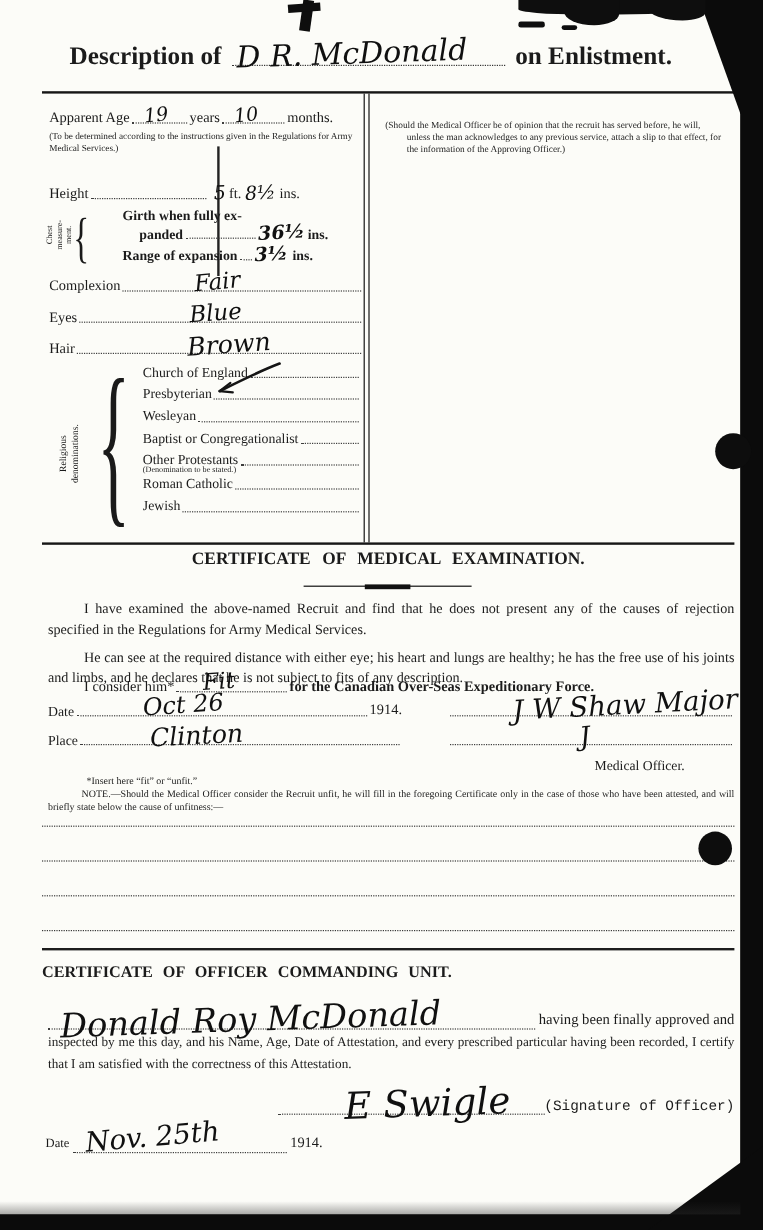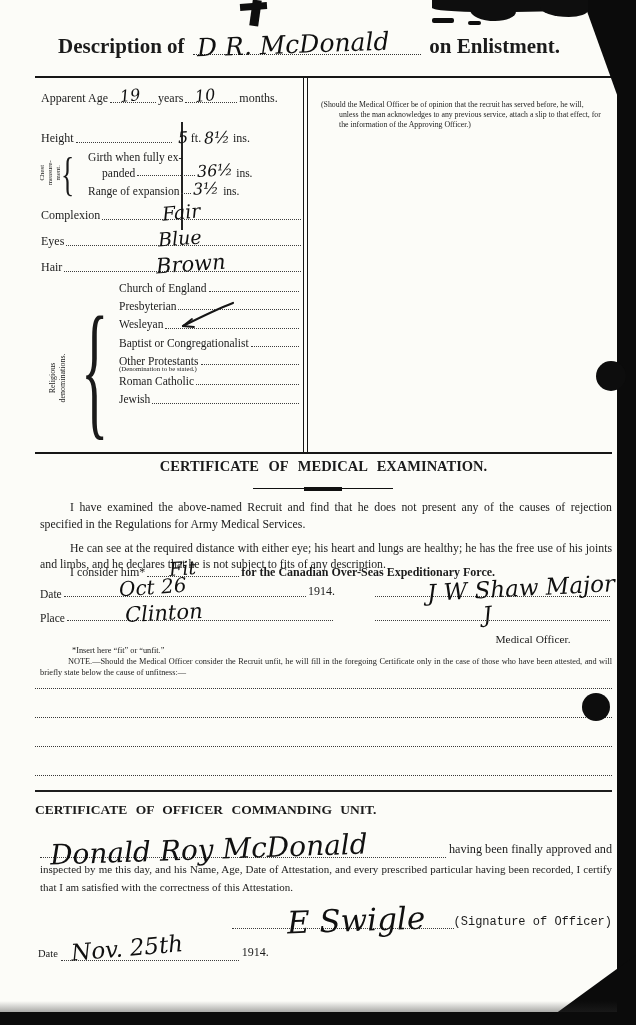--- a/index.html
+++ b/index.html
@@ -50,21 +50,21 @@
   .small-note{font-size:7.7px;line-height:1.3;width:254px;margin-top:3px;}
   .vline{position:absolute;left:146px;top:44px;width:1.5px;height:108px;background:#222;}
   .height-row{margin-top:24px;}
   .valgrp{display:flex;align-items:flex-end;gap:3px;margin-left:4px;}
   .hw-md{font-size:16px;}
   .chest{display:flex;margin-top:5px;position:relative;}
   .chest-rot{position:absolute;left:-16px;top:10px;width:50px;font-size:6.8px;line-height:1.15;
        text-align:center;transform:rotate(-90deg);}
   .brace{font-size:46px;line-height:48px;transform:scaleX(.6);transform-origin:left center;
        margin-left:20px;color:#1a1a1a;align-self:center;}
-  .chest-lines{flex:1;margin-left:5px;font-size:11.5px;}
+  .chest-lines{flex:1;margin-left:19px;font-size:11.5px;font-weight:bold;}
   .rel{position:relative;margin-top:7px;}
   .rel-rot{position:absolute;left:-32px;top:290px;width:110px;font-size:8px;line-height:1.25;
        text-align:center;transform:rotate(-90deg);}
   .rel-brace{position:absolute;left:46px;top:216px;font-size:150px;line-height:150px;
        transform:scaleX(.38);transform-origin:left center;color:#1a1a1a;}
   .rel-items{margin-left:78px;width:182px;}
   .rel-items .row{font-size:11.5px;line-height:1.15;margin-bottom:5px;}
   .rel-subnote{font-size:6.8px;margin:-4px 0 3px 0;}
   .checkmark{position:absolute;left:140px;top:222px;}
   .dm-head{font-size:12.8px;font-weight:bold;line-height:1.35;}
@@ -133,20 +133,21 @@
       <span class="lab">Apparent Age</span>
       <span class="dots" style="width:46px;">
         <span class="hw hw-md" style="position:absolute;left:10px;bottom:-2px;transform:rotate(-6deg);">19</span>
       </span>
       <span class="lab">years</span>
       <span class="dots" style="width:52px;">
         <span class="hw hw-md" style="position:absolute;left:10px;bottom:-2px;transform:rotate(-6deg);">10</span>
       </span>
       <span class="lab">months.</span>
     </div>
+    <div class="small-note">(To be determined according to the instructions given in the Regulations for Army Medical Services.)</div>
 
     <div class="vline"></div>
 
     <div class="row height-row">
       <span class="lab">Height</span>
       <span class="dots" style="width:96px;"></span>
       <span class="valgrp">
         <span class="hw hw-md rot2">5</span>
         <span class="lab">ft.</span>
         <span class="hw hw-md rot2">8½</span>

